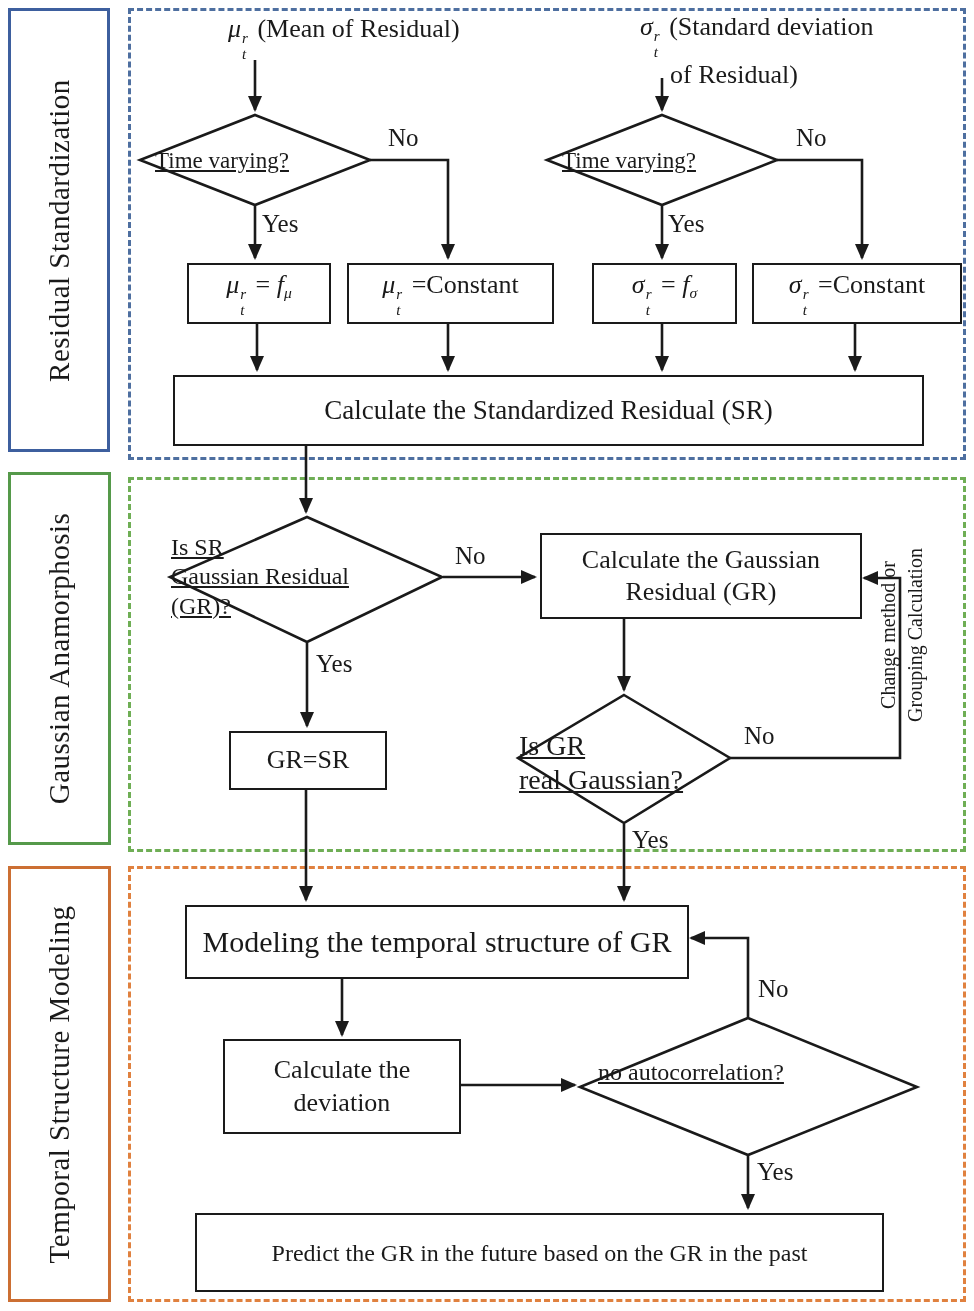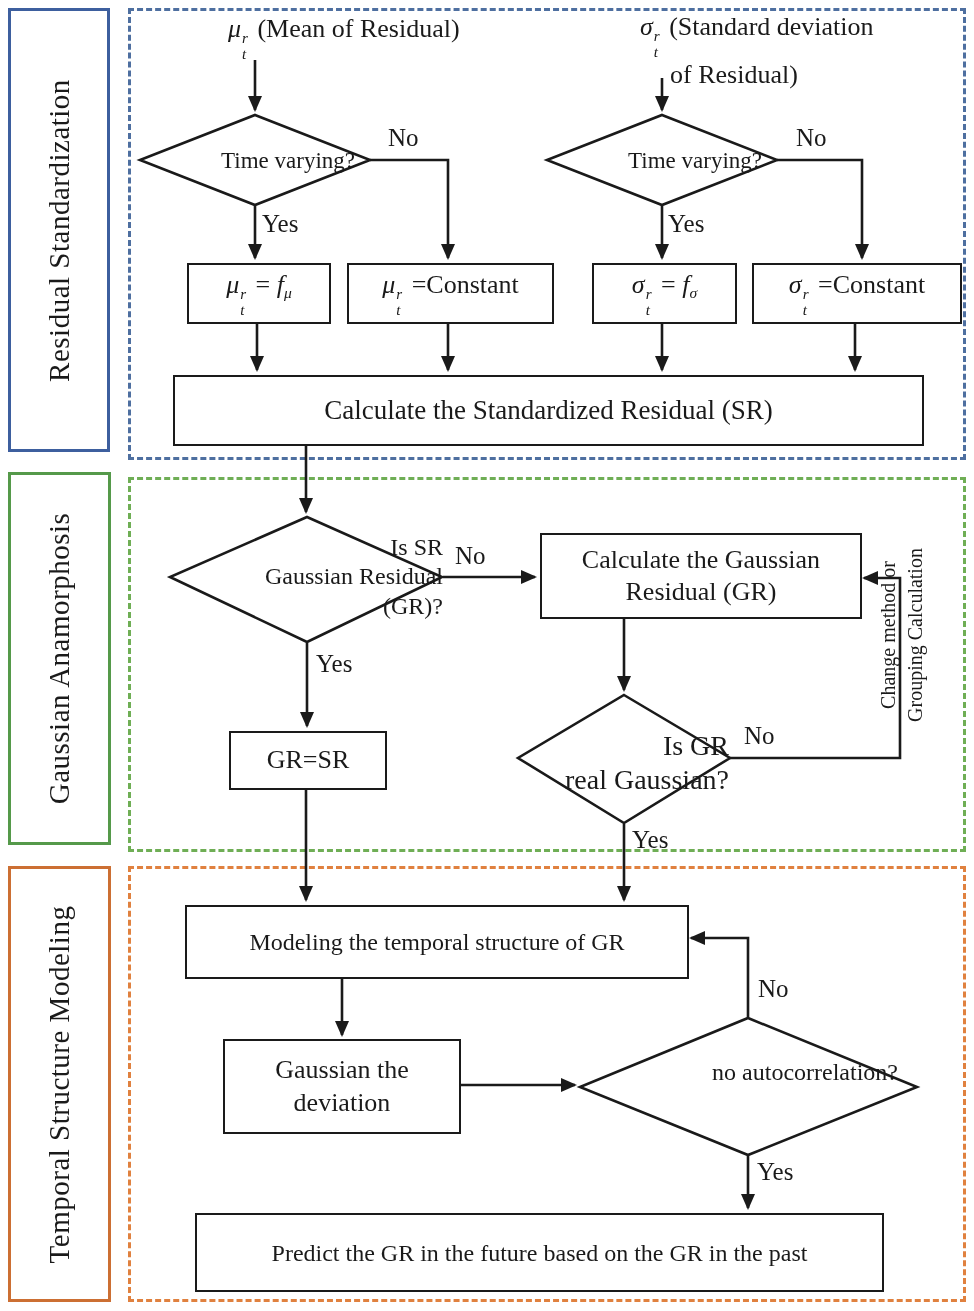--- a/index.html
+++ b/index.html
@@ -23,21 +23,21 @@
   }
   
   .pbox {
     position:absolute; border:2.5px solid #1a1a1a; background:#ffffff;
     display:flex; flex-direction:column; align-items:center; justify-content:center;
     text-align:center; z-index:3; line-height:1.25;
   }
   
   .tlabel { position:absolute; z-index:4; white-space:nowrap; }
   .center { text-align:left; }
-  .dtext { position:absolute; z-index:4; text-align:right; line-height:1.22; }
+  .dtext { position:absolute; z-index:4; text-align:left; line-height:1.22;text-decoration:underline; }
   svg.wires { position:absolute; left:0; top:0; z-index:2; }
   .formula { font-size:26px; }
   .formula .it { font-style:italic; }
   .rt-stack {
     display:inline-flex; flex-direction:column; align-items:flex-start;
     font-size:0.58em; line-height:1.02; vertical-align:-0.42em;
     margin:0 3px 0 1px; font-style:italic;
   }
   .fsub { font-size:0.6em; font-style:italic; vertical-align:-0.3em; }
   .yn { font-size:25px; }
@@ -161,24 +161,24 @@
 
   <div class="pbox" style="left:173px; top:375px; width:747px; height:67px; font-size:27px;">Calculate the Standardized Residual (SR)</div>
 
   <div class="pbox" style="left:540px; top:533px; width:318px; height:82px; font-size:26px;">
     <div>Calculate the Gaussian</div>
     <div>Residual (GR)</div>
   </div>
 
   <div class="pbox" style="left:229px; top:731px; width:154px; height:55px; font-size:26px;">GR=SR</div>
 
-  <div class="pbox" style="left:185px; top:905px; width:500px; height:70px; font-size:24px;text-align:center;">Modeling the temporal structure of GR</div>
+  <div class="pbox" style="left:185px; top:905px; width:500px; height:70px; font-size:30px;text-align:center;">Modeling the temporal structure of GR</div>
 
   <div class="pbox" style="left:223px; top:1039px; width:234px; height:91px; font-size:26px;">
-    <div>Gaussian the</div>
+    <div>Calculate the</div>
     <div>deviation</div>
   </div>
 
   <div class="pbox" style="left:195px; top:1213px; width:685px; height:75px; font-size:24px;">Predict the GR in the future based on the GR in the past</div>
 
   <div class="tlabel yn" style="left:388px; top:124px;">No</div>
   <div class="tlabel yn" style="left:262px; top:210px;">Yes</div>
   <div class="tlabel yn" style="left:796px; top:124px;">No</div>
   <div class="tlabel yn" style="left:668px; top:210px;">Yes</div>
   <div class="tlabel yn" style="left:455px; top:542px;">No</div>

